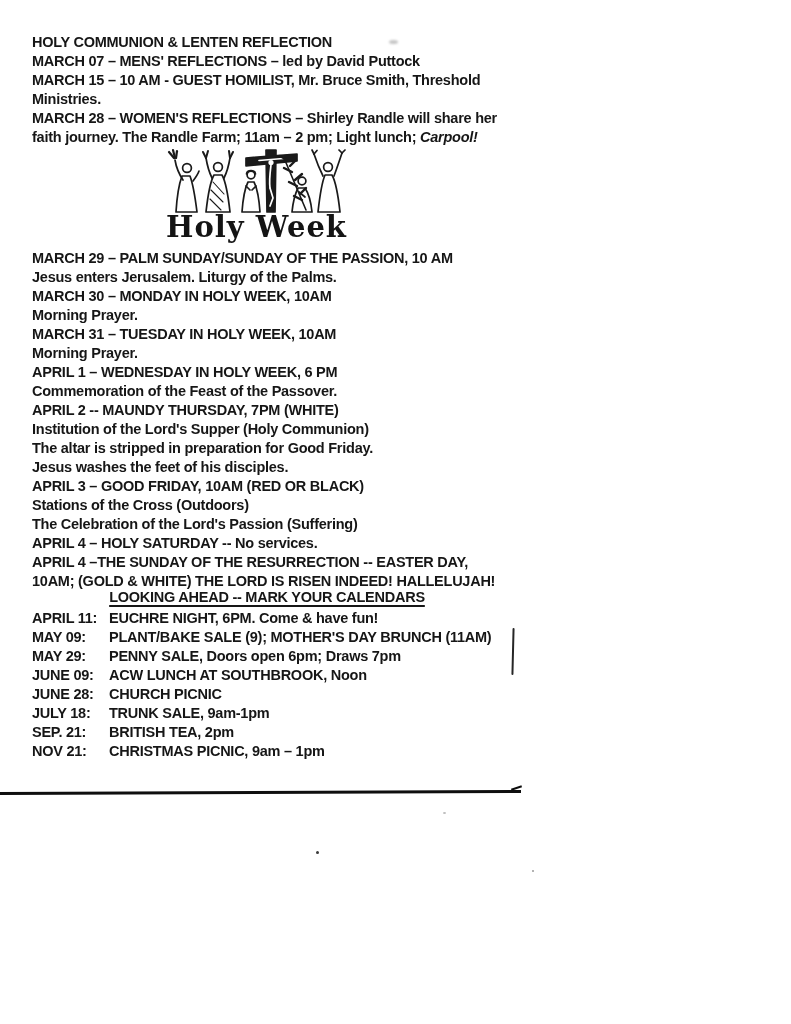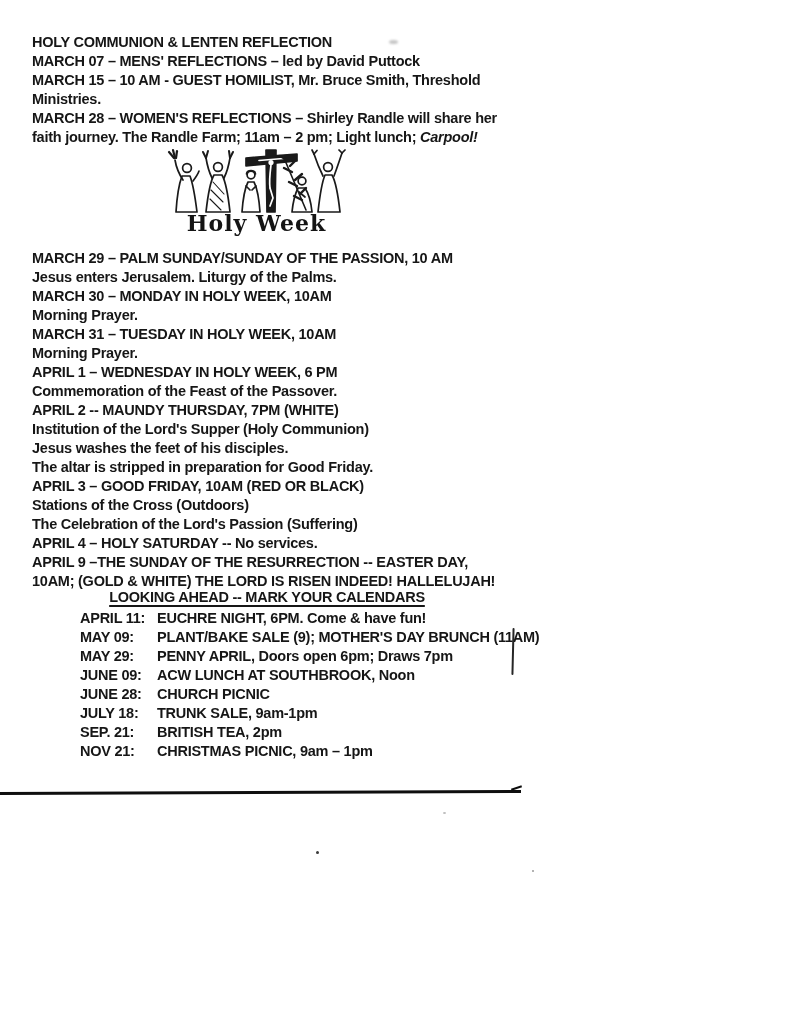--- a/index.html
+++ b/index.html
@@ -27,30 +27,30 @@
   #schedule{top:249px;}
   #ahead-heading{
     top:588px;width:470px;
     text-align:center;
     text-decoration:underline;
     text-decoration-thickness:1.6px;
     text-underline-offset:3px;
   }
   #events{top:609px;}
   .event-row{display:flex;height:19px;}
-  .event-date{flex:0 0 77px;width:77px;margin-left:48px;}
+  .event-date{flex:0 0 77px;width:77px;}
   
   #holyweek{position:absolute;left:166px;top:148px;width:181px;height:93px;}
   #holyweek svg{position:absolute;left:0;top:0;}
   #hw-caption{
     position:absolute;left:0;top:62px;width:181px;
     text-align:center;
     font-family:"DejaVu Serif",serif;
     font-weight:bold;
-    font-size:22px;
+    font-size:29px;
     letter-spacing:1px;
     color:#141414;
     white-space:nowrap;
   }
   
   #rule{position:absolute;left:0;top:791px;width:521px;height:3px;background:#0e0e0e;transform:rotate(-0.22deg);}
   #rule-hook{position:absolute;left:511px;top:787px;width:11px;height:2px;background:#0e0e0e;transform:rotate(-18deg);}
   #vmark{position:absolute;left:512px;top:628px;width:2.4px;height:47px;background:#262626;border-radius:2px;transform:rotate(1.4deg);}
   #smudge{position:absolute;left:389px;top:40px;width:9px;height:4px;background:#c6c6c6;border-radius:50%;filter:blur(1px);}
   .speck{position:absolute;border-radius:50%;}
@@ -163,44 +163,44 @@
       <div class="line"><span>MARCH 29 – PALM SUNDAY/SUNDAY OF THE PASSION, 10 AM</span></div>
       <div class="line"><span>Jesus enters Jerusalem. Liturgy of the Palms.</span></div>
       <div class="line"><span>MARCH 30 – MONDAY IN HOLY WEEK, 10AM</span></div>
       <div class="line"><span>Morning Prayer.</span></div>
       <div class="line"><span>MARCH 31 – TUESDAY IN HOLY WEEK, 10AM</span></div>
       <div class="line"><span>Morning Prayer.</span></div>
       <div class="line"><span>APRIL 1 – WEDNESDAY IN HOLY WEEK, 6 PM</span></div>
       <div class="line"><span>Commemoration of the Feast of the Passover.</span></div>
       <div class="line"><span>APRIL 2 -- MAUNDY THURSDAY, 7PM (WHITE)</span></div>
       <div class="line"><span>Institution of the Lord's Supper (Holy Communion)</span></div>
+      <div class="line"><span>The altar is stripped in preparation for Good Friday.</span></div>
       <div class="line"><span>Jesus washes the feet of his disciples.</span></div>
-      <div class="line"><span>The altar is stripped in preparation for Good Friday.</span></div>
       <div class="line"><span>APRIL 3 – GOOD FRIDAY, 10AM (RED OR BLACK)</span></div>
       <div class="line"><span>Stations of the Cross (Outdoors)</span></div>
       <div class="line"><span>The Celebration of the Lord's Passion (Suffering)</span></div>
       <div class="line"><span>APRIL 4 – HOLY SATURDAY -- No services.</span></div>
-      <div class="line"><span>APRIL 9 –THE SUNDAY OF THE RESURRECTION -- EASTER DAY,</span></div>
+      <div class="line"><span>APRIL 4 –THE SUNDAY OF THE RESURRECTION -- EASTER DAY,</span></div>
       <div class="line"><span>10AM; (GOLD &amp; WHITE) THE LORD IS RISEN INDEED! HALLELUJAH!</span></div>
     </div>
 
   <div id="ahead-heading" class="textblock">LOOKING AHEAD -- MARK YOUR CALENDARS</div>
 
   <div id="events" class="textblock">
       <div class="event-row">
         <span class="event-date">APRIL 11:</span>
         <span>EUCHRE NIGHT, 6PM. Come &amp; have fun!</span>
       </div>
       <div class="event-row">
         <span class="event-date">MAY 09:</span>
         <span>PLANT/BAKE SALE (9); MOTHER'S DAY BRUNCH (11AM)</span>
       </div>
       <div class="event-row">
         <span class="event-date">MAY 29:</span>
-        <span>PENNY APRIL, Doors open 6pm; Draws 7pm</span>
+        <span>PENNY SALE, Doors open 6pm; Draws 7pm</span>
       </div>
       <div class="event-row">
         <span class="event-date">JUNE 09:</span>
         <span>ACW LUNCH AT SOUTHBROOK, Noon</span>
       </div>
       <div class="event-row">
         <span class="event-date">JUNE 28:</span>
         <span>CHURCH PICNIC</span>
       </div>
       <div class="event-row">

